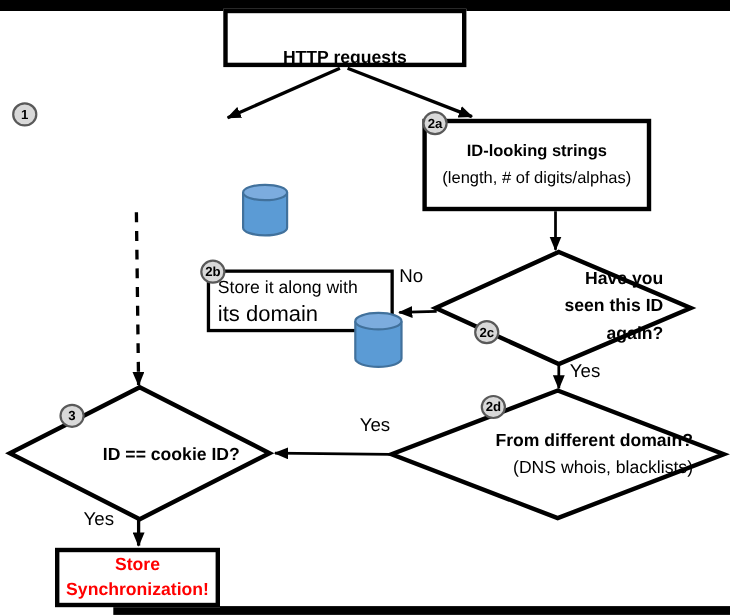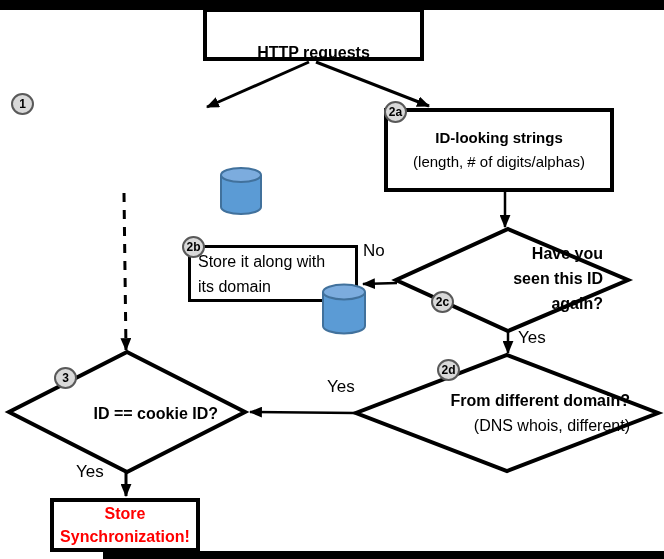--- a/index.html
+++ b/index.html
@@ -31,29 +31,29 @@
 <div class="canvas">
 
   <div class="frame-bar" style="left:0;top:0;width:664px;height:10px;"></div>
   <div class="frame-bar" style="left:103px;top:551px;width:561px;height:8px;"></div>
 
   <div class="box" style="left:203px;top:8px;width:221px;height:53px;">
     <div class="t bold" style="font-size:16px;margin-top:36px;">HTTP requests</div>
   </div>
 
 
-  <div class="box" style="left:384px;top:108px;width:230px;height:84px;">
+  <div class="box" style="left:384px;top:108px;width:208px;height:84px;">
     <div class="t bold">ID-looking strings</div>
     <div class="t">(length, # of digits/alphas)</div>
   </div>
 
   <div class="box" style="left:188px;top:245px;width:170px;height:57px;border-width:3px;
               text-align:left;align-items:flex-start;padding-left:7px;">
     <div class="t" style="font-size:16px;line-height:25px;">Store it along with</div>
-    <div class="t" style="font-size:16px;line-height:25px;text-align:right;">its domain</div>
+    <div class="t" style="font-size:20px;line-height:25px;text-align:right;">its domain</div>
   </div>
 
   <div class="box" style="left:50px;top:498px;width:150px;height:54px;">
     <div class="t bold red" style="font-size:16px;line-height:23px;">Store</div>
     <div class="t bold red" style="font-size:16px;line-height:23px;">Synchronization!</div>
   </div>
 
   <svg class="svg-layer" width="664" height="559" viewBox="0 0 664 559">
     <defs>
       <marker id="arrow" viewBox="0 0 12 10" refX="11" refY="5" markerWidth="13" markerHeight="11" orient="auto" markerUnits="userSpaceOnUse">
@@ -85,21 +85,21 @@
   </svg>
 
   <div class="overlay" style="left:413px;top:241px;width:190px;">
     <div class="t bold">Have you</div>
     <div class="t bold">seen this ID</div>
     <div class="t bold">again?</div>
   </div>
 
   <div class="overlay" style="left:385px;top:388px;width:245px;">
     <div class="t bold">From different domain?</div>
-    <div class="t">(DNS whois, different)</div>
+    <div class="t">(DNS whois, blacklists)</div>
   </div>
 
   <div class="overlay" style="left:38px;top:401px;width:180px;">
     <div class="t bold">ID == cookie ID?</div>
   </div>
 
   <div class="badge" style="left:11px;top:93px;">1</div>
   <div class="badge" style="left:384px;top:101px;">2a</div>
   <div class="badge" style="left:182px;top:236px;">2b</div>
   <div class="badge" style="left:431px;top:291px;">2c</div>

